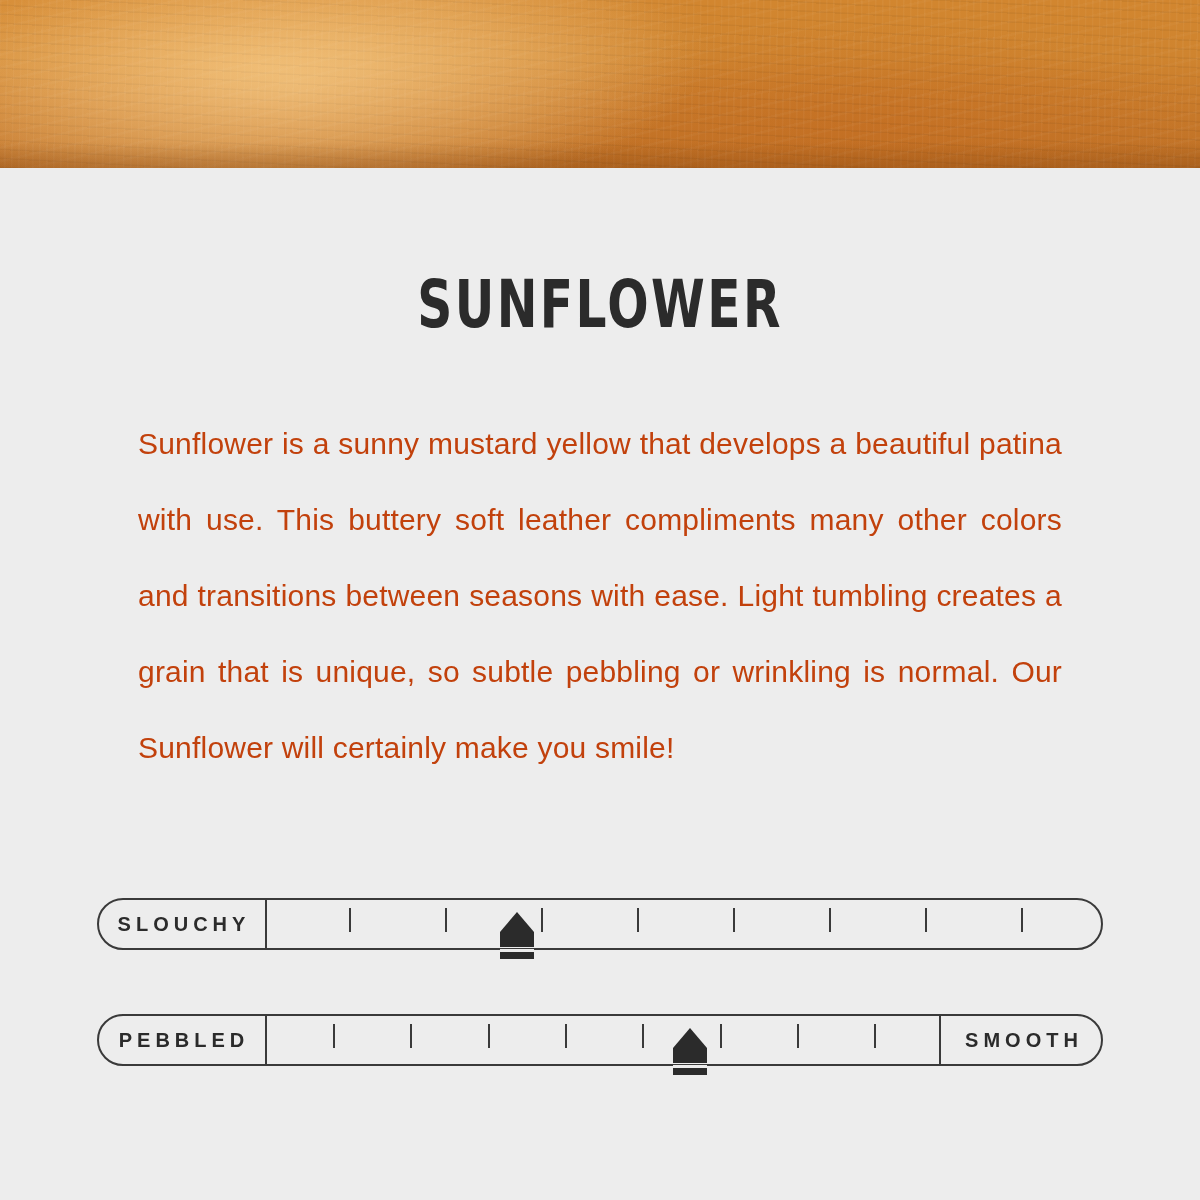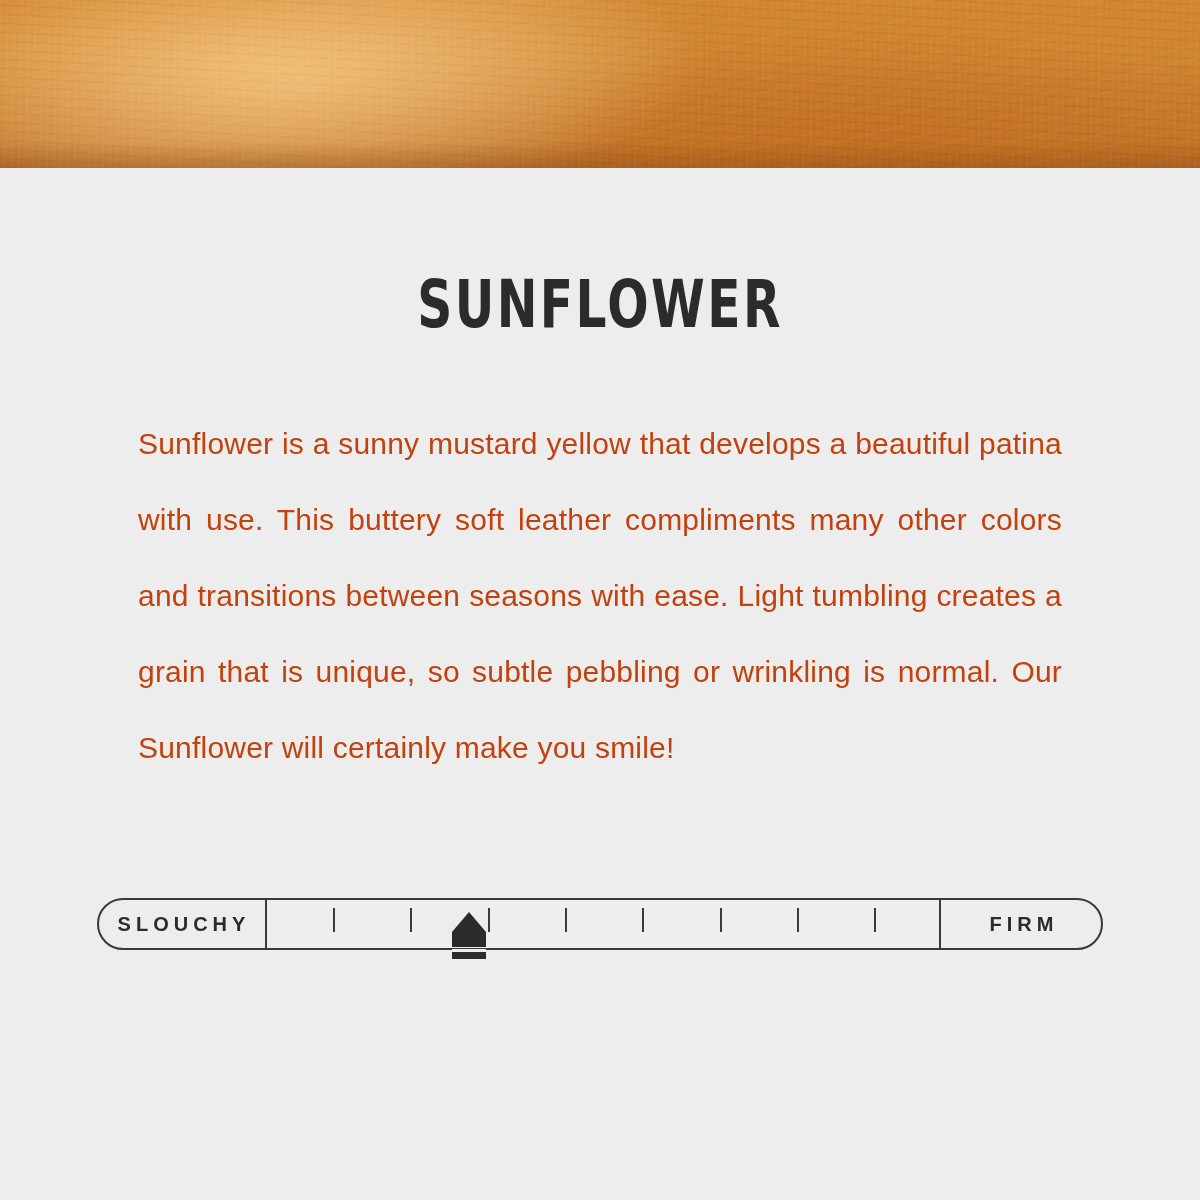--- a/index.html
+++ b/index.html
@@ -208,19 +208,40 @@
           <div class="tick" style="left:67.5%"></div>
           <div class="tick" style="left:79%"></div>
           <div class="tick" style="left:90.5%"></div>
           <div class="marker" style="left:30%">
             <div class="head"></div>
             <div class="body"></div>
             <div class="stripe"></div>
             <div class="foot"></div>
           </div>
         </div>
-        <div class="scale-label right">FIRM</div>
       </div>
     </div>
 
+    <div class="scale-row">
+      <div class="scale-bar">
+        <div class="scale-label left">PEBBLED</div>
+        <div class="scale-track">
+          <div class="tick" style="left:10%"></div>
+          <div class="tick" style="left:21.5%"></div>
+          <div class="tick" style="left:33%"></div>
+          <div class="tick" style="left:44.5%"></div>
+          <div class="tick" style="left:56%"></div>
+          <div class="tick" style="left:67.5%"></div>
+          <div class="tick" style="left:79%"></div>
+          <div class="tick" style="left:90.5%"></div>
+          <div class="marker" style="left:63%">
+            <div class="head"></div>
+            <div class="body"></div>
+            <div class="stripe"></div>
+            <div class="foot"></div>
+          </div>
+        </div>
+        <div class="scale-label right">SMOOTH</div>
+      </div>
+    </div>
 
   </div>
 </div>
 
 </body></html>

